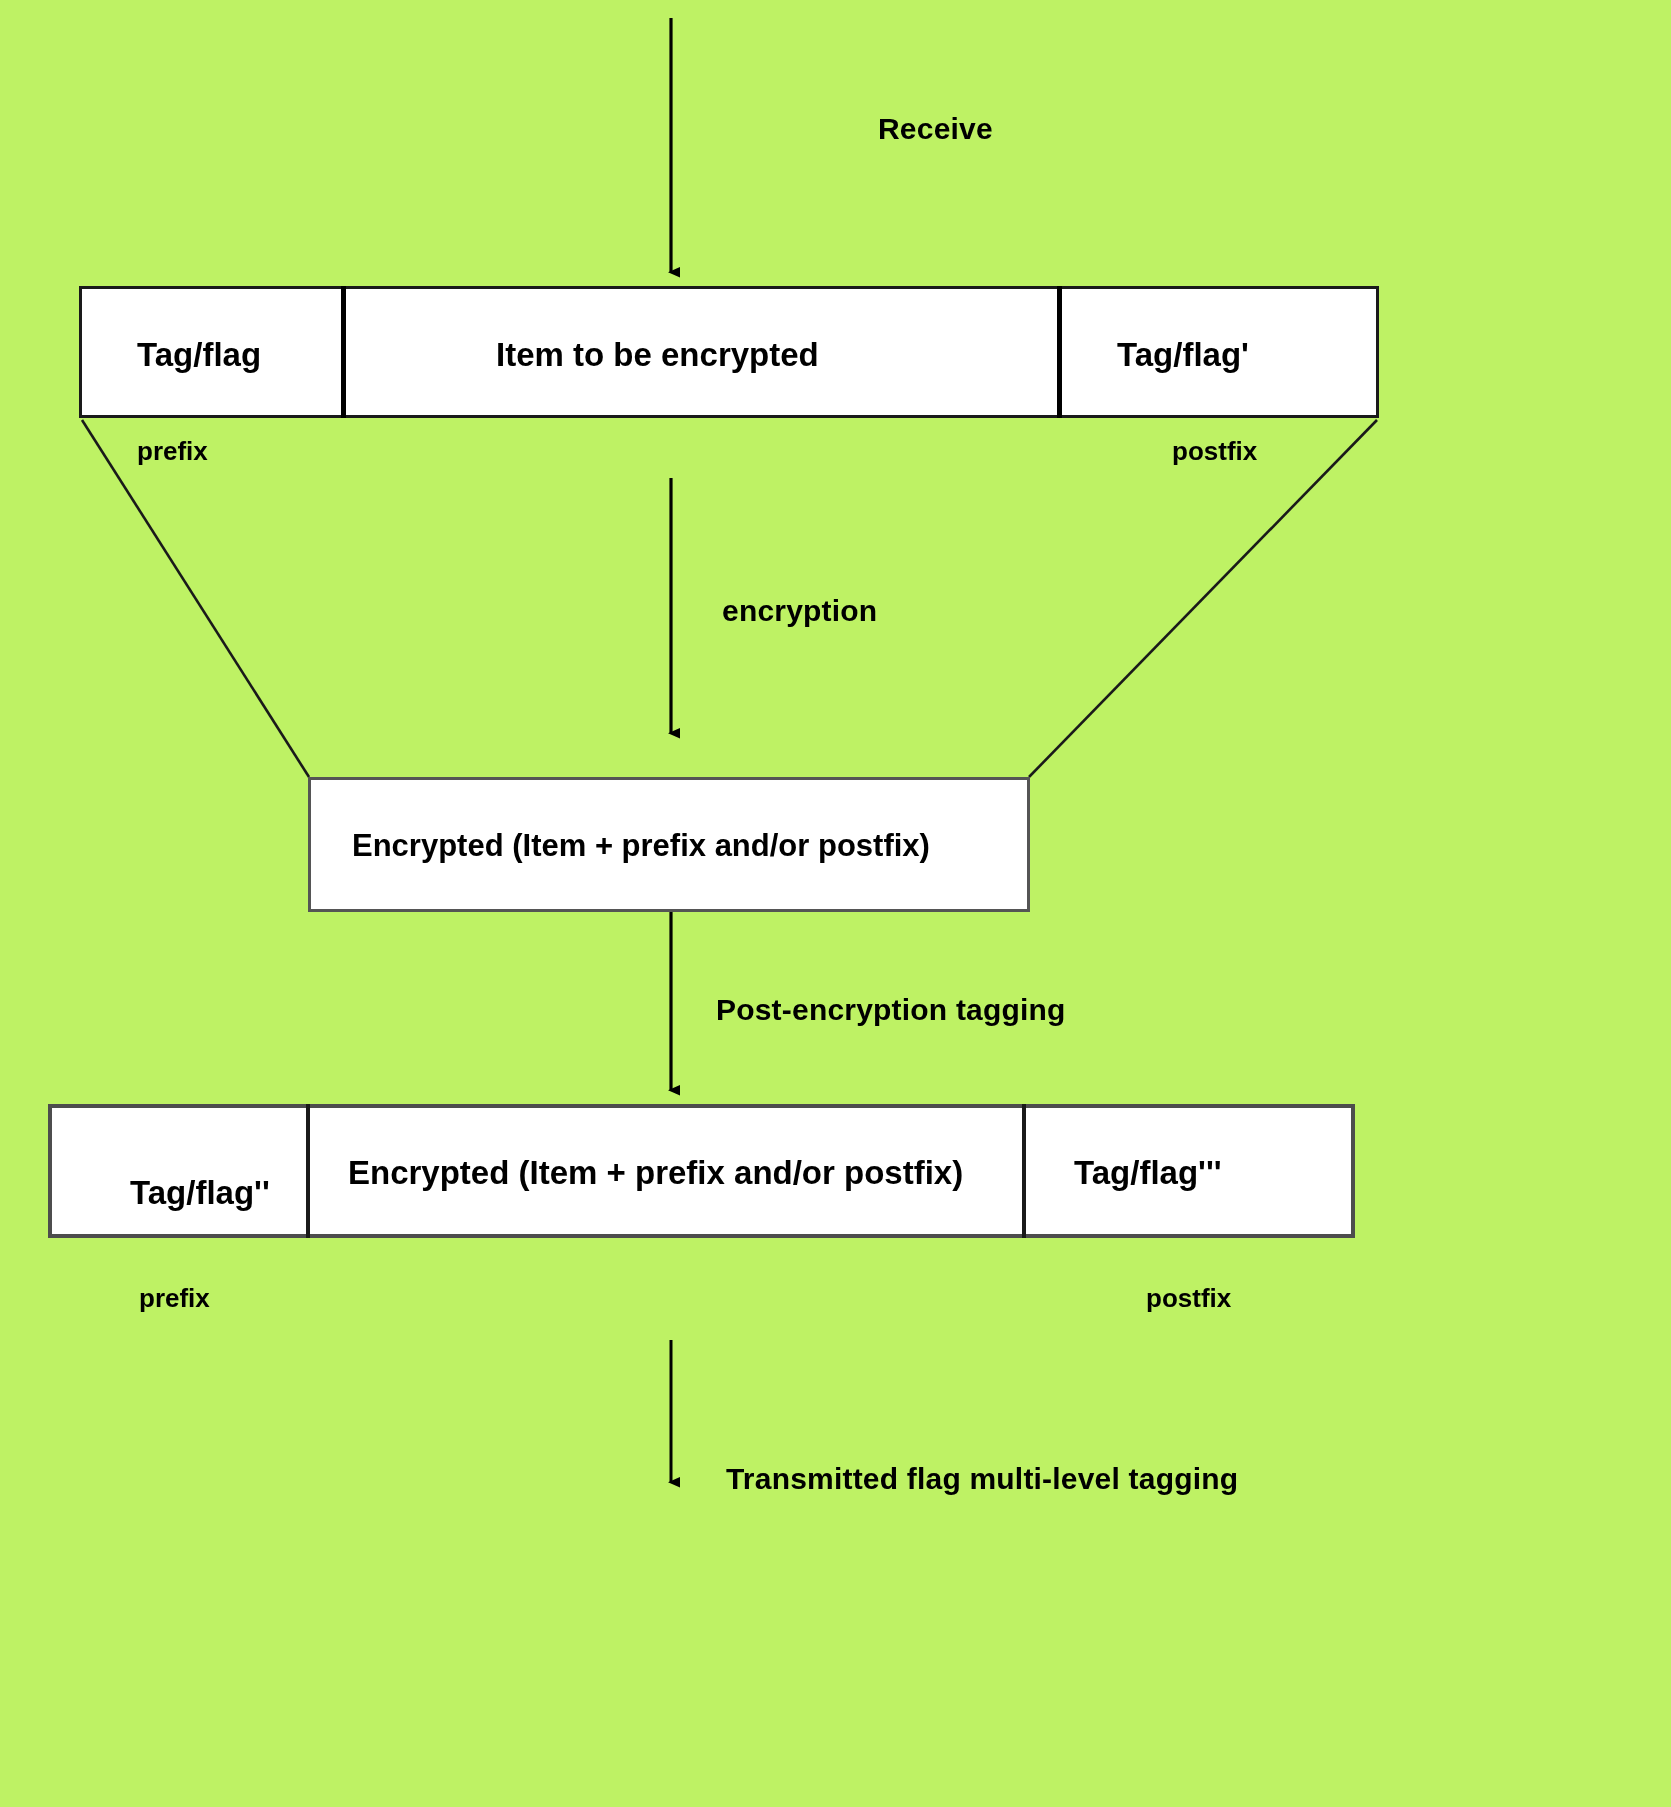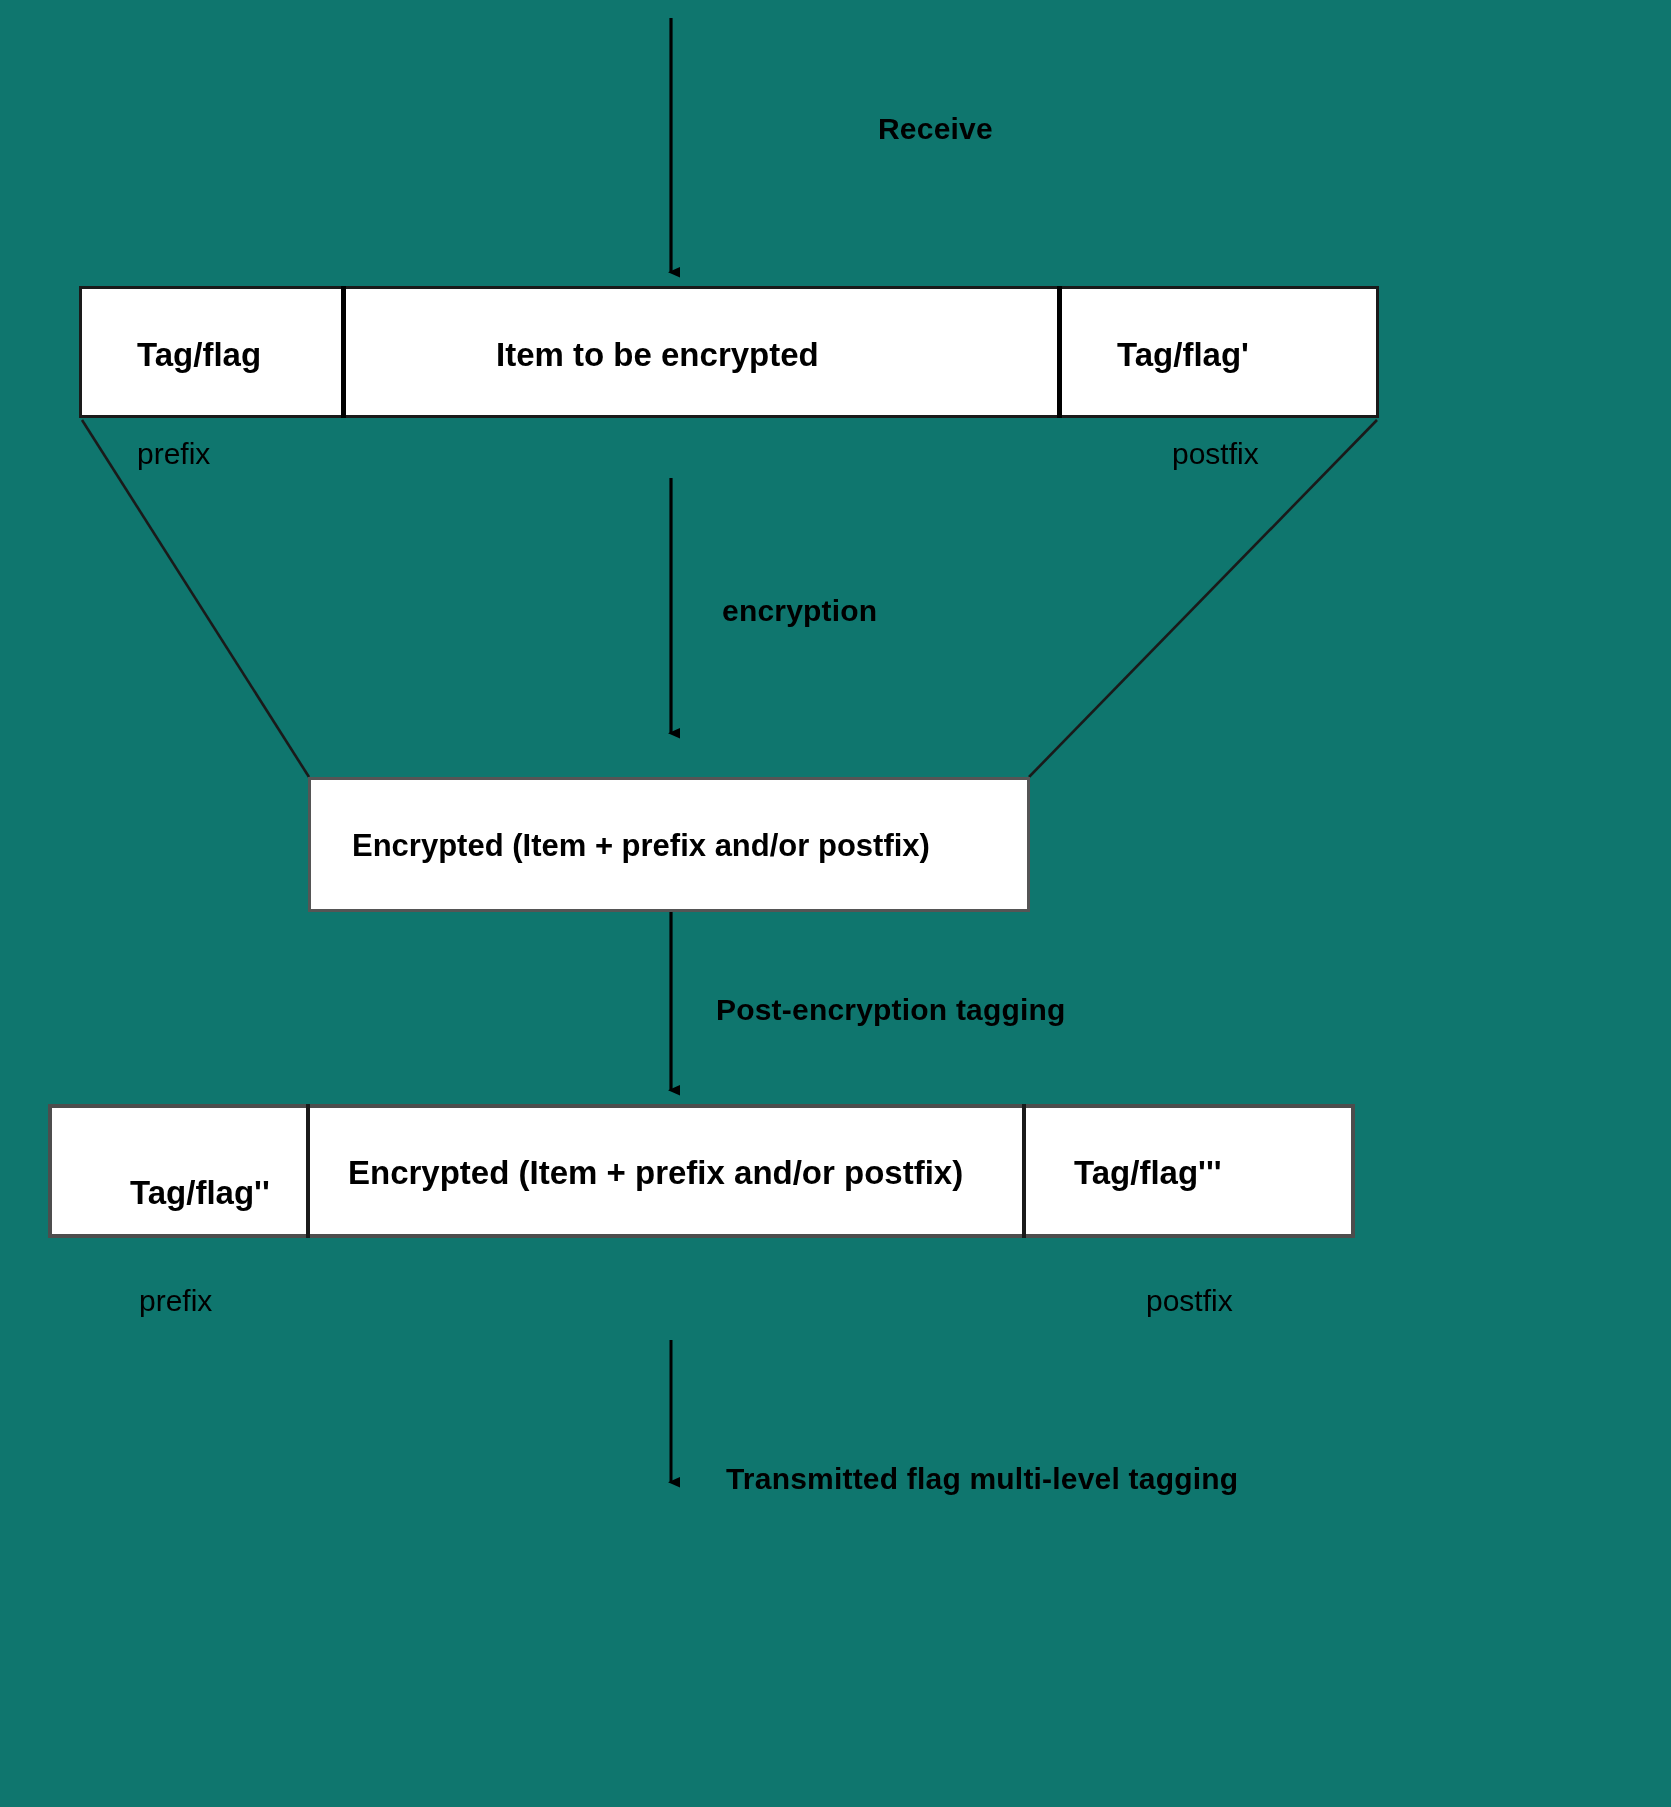--- a/index.html
+++ b/index.html
@@ -8,21 +8,21 @@
     background: #ffffff;
   }
   body {
     font-family: "Liberation Sans", sans-serif;
     color: #000000;
   }
   #canvas {
     position: relative;
     width: 1671px;
     height: 1807px;
-    background: #0f766e;
+    background: #bef264;
     overflow: hidden;
   }
   svg.layer {
     position: absolute;
     left: 0;
     top: 0;
     width: 1671px;
     height: 1807px;
     pointer-events: none;
   }
@@ -73,22 +73,22 @@
   .cell-text {
     font-size: 33px;
     font-weight: bold;
   }
   #box1-tagflag { left: 137px; top: 336px; }
   #box1-item    { left: 496px; top: 336px; }
   #box1-tagflag2{ left: 1117px; top: 336px; }
 
   
   .fix {
-    font-size: 30px;
-    font-weight: normal;
+    font-size: 26px;
+    font-weight: bold;
   }
   #prefix1  { left: 137px; top: 437px; }
   #postfix1 { left: 1172px; top: 437px; }
 
   
   #encryption-label { left: 722px; top: 582px; margin-top: 12px; }
 
   
   #box2 {
     position: absolute;

